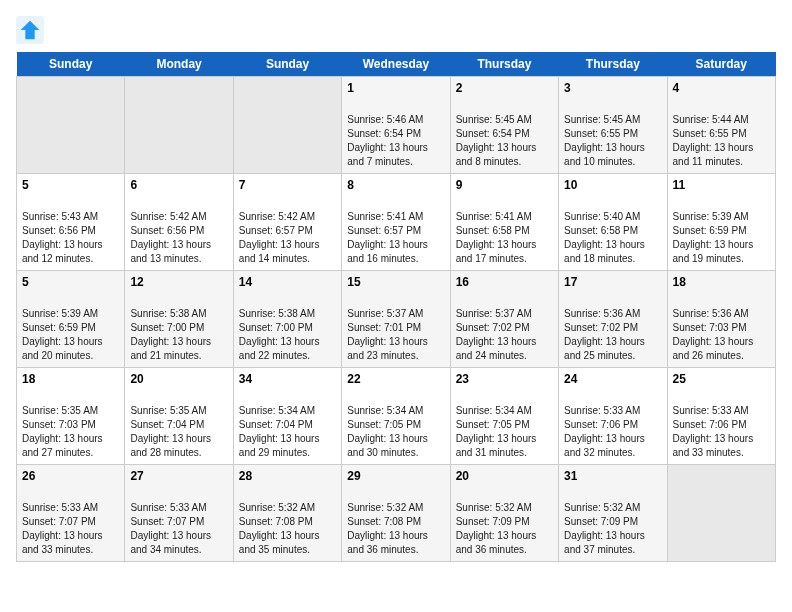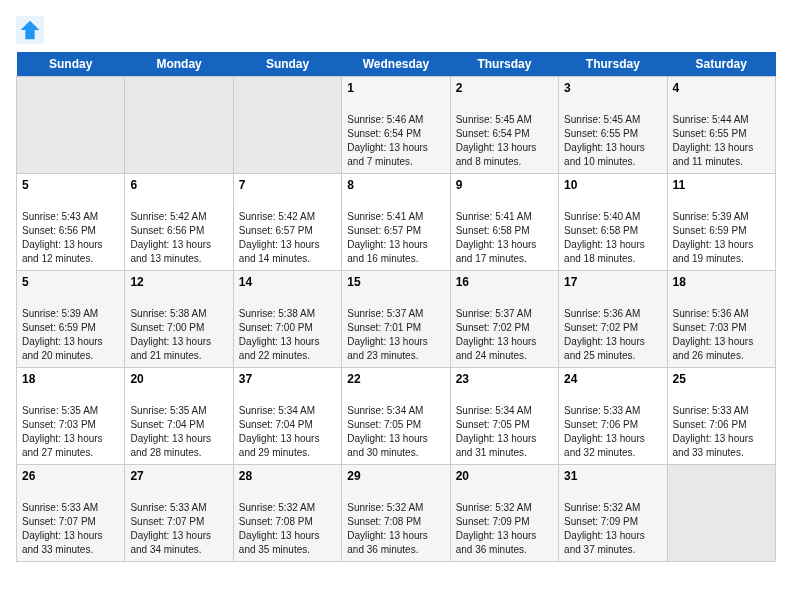--- a/index.html
+++ b/index.html
@@ -285,21 +285,21 @@
         </td>
         <td>
           <span class="day-num">20</span>
         <div class="day-info">
           Sunrise: 5:35 AM<br>
           Sunset: 7:04 PM<br>
           Daylight: 13 hours and 28 minutes.
         </div>
         </td>
         <td>
-          <span class="day-num">37</span>
+          <span class="day-num">34</span>
         <div class="day-info">
           Sunrise: 5:34 AM<br>
           Sunset: 7:04 PM<br>
           Daylight: 13 hours and 29 minutes.
         </div>
         </td>
         <td>
           <span class="day-num">22</span>
         <div class="day-info">
           Sunrise: 5:34 AM<br>

